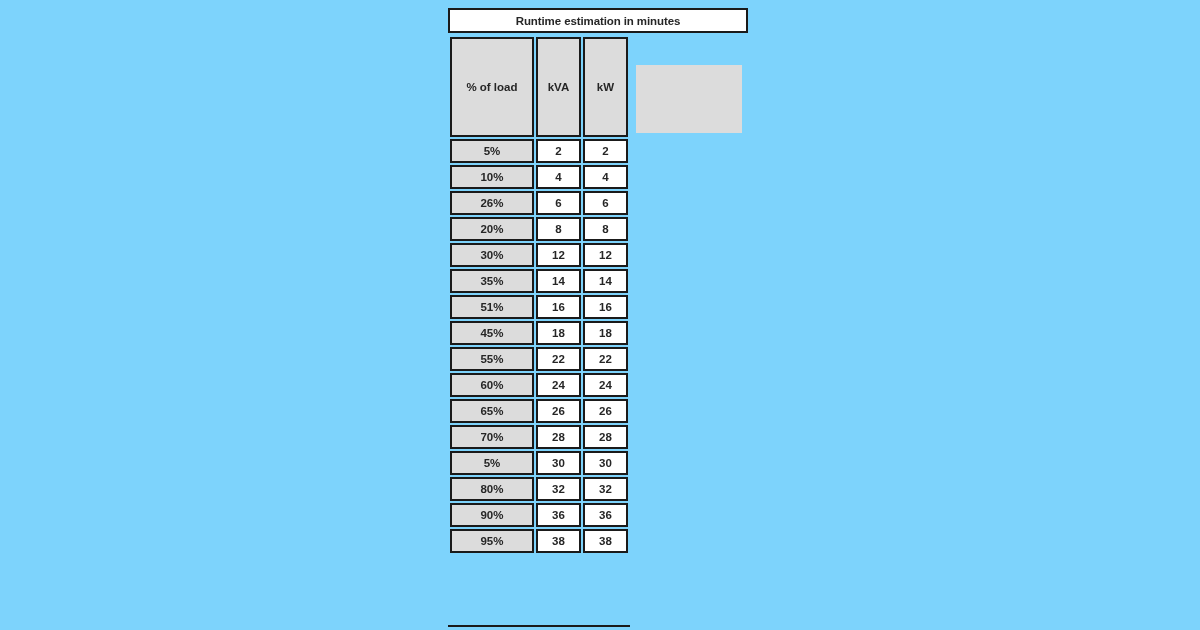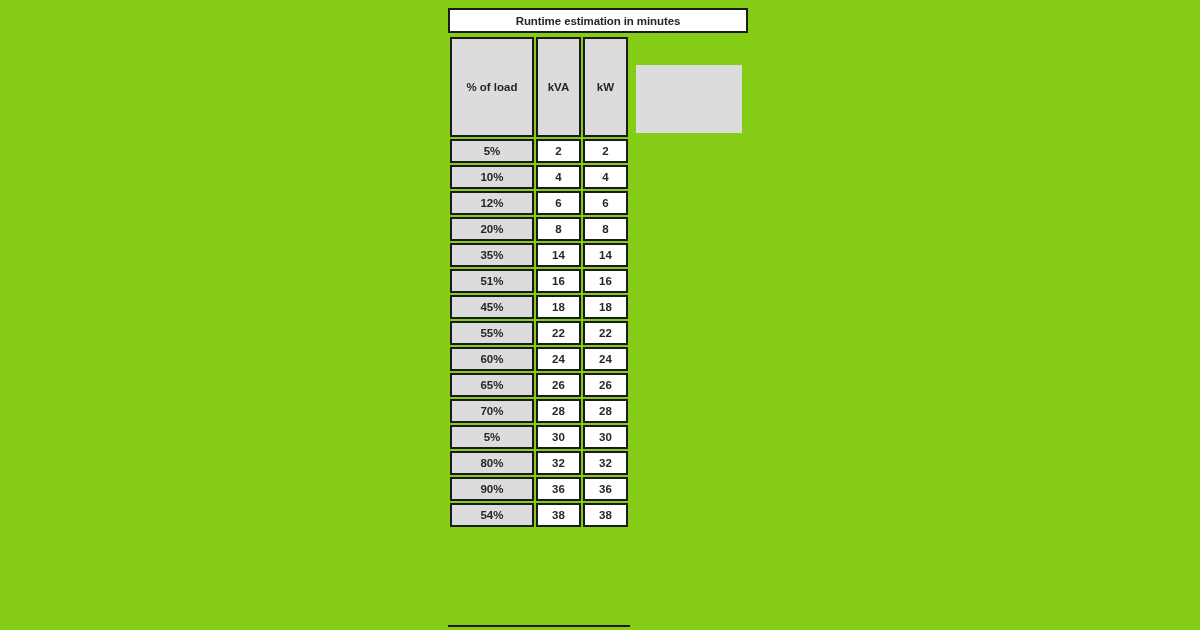--- a/index.html
+++ b/index.html
@@ -9,21 +9,21 @@
     height: 630px;
     background: #ffffff;
     font-family: "Liberation Sans", "DejaVu Sans", sans-serif;
     overflow: hidden;
   }
 
   #stage {
     position: relative;
     width: 1200px;
     height: 630px;
-    background: #84cc16;
+    background: #7dd3fc;
   }
 
   
   #title-bar {
     position: absolute;
     left: 448px;
     top: 8px;
     width: 300px;
     height: 25px;
     background: #ffffff;
@@ -137,30 +137,35 @@
             <td class="load-cell">5%</td>
             <td class="num-cell">2</td>
             <td class="num-cell">2</td>
           </tr>
           <tr>
             <td class="load-cell">10%</td>
             <td class="num-cell">4</td>
             <td class="num-cell">4</td>
           </tr>
           <tr>
-            <td class="load-cell">12%</td>
+            <td class="load-cell">26%</td>
             <td class="num-cell">6</td>
             <td class="num-cell">6</td>
           </tr>
           <tr>
             <td class="load-cell">20%</td>
             <td class="num-cell">8</td>
             <td class="num-cell">8</td>
           </tr>
           <tr>
+            <td class="load-cell">30%</td>
+            <td class="num-cell">12</td>
+            <td class="num-cell">12</td>
+          </tr>
+          <tr>
             <td class="load-cell">35%</td>
             <td class="num-cell">14</td>
             <td class="num-cell">14</td>
           </tr>
           <tr>
             <td class="load-cell">51%</td>
             <td class="num-cell">16</td>
             <td class="num-cell">16</td>
           </tr>
           <tr>
@@ -197,21 +202,21 @@
             <td class="load-cell">80%</td>
             <td class="num-cell">32</td>
             <td class="num-cell">32</td>
           </tr>
           <tr>
             <td class="load-cell">90%</td>
             <td class="num-cell">36</td>
             <td class="num-cell">36</td>
           </tr>
           <tr>
-            <td class="load-cell">54%</td>
+            <td class="load-cell">95%</td>
             <td class="num-cell">38</td>
             <td class="num-cell">38</td>
           </tr>
         </tbody>
     </table>
   </div>
 
   <div id="bottom-rule"></div>
 
 </div>

